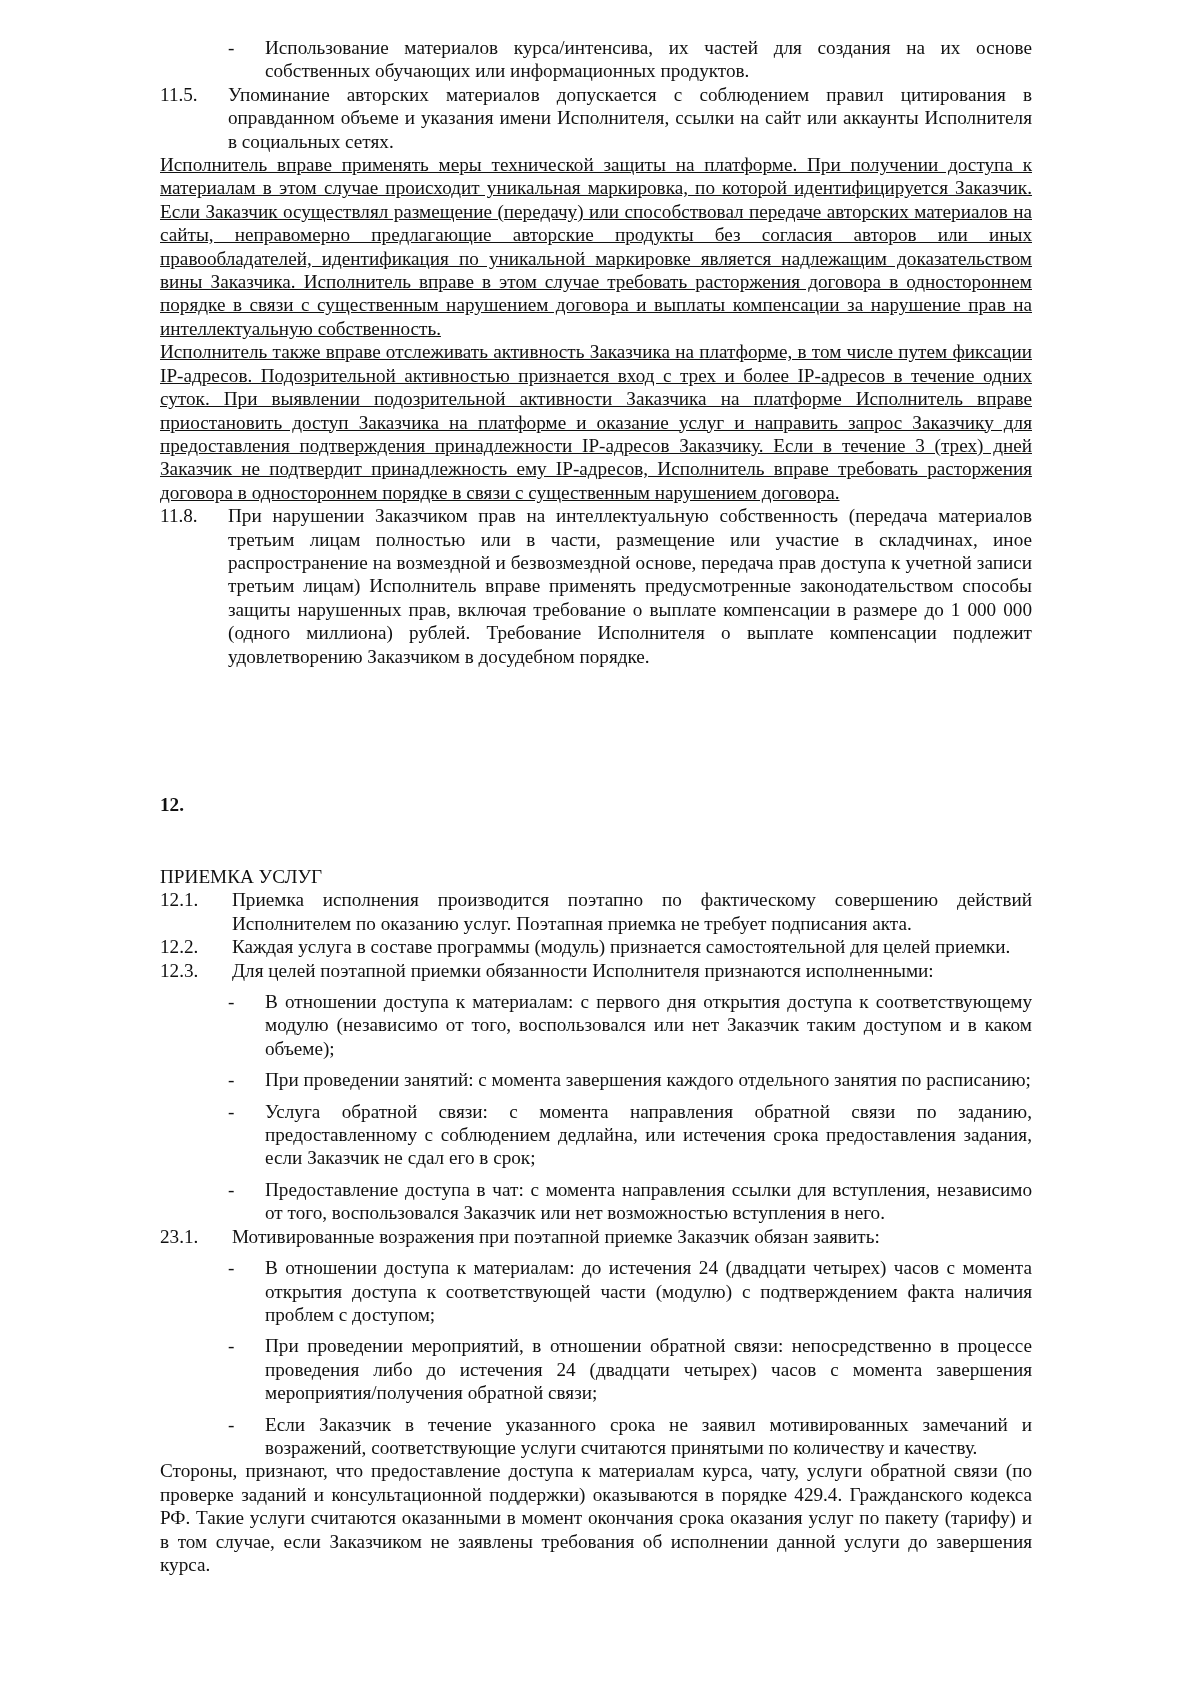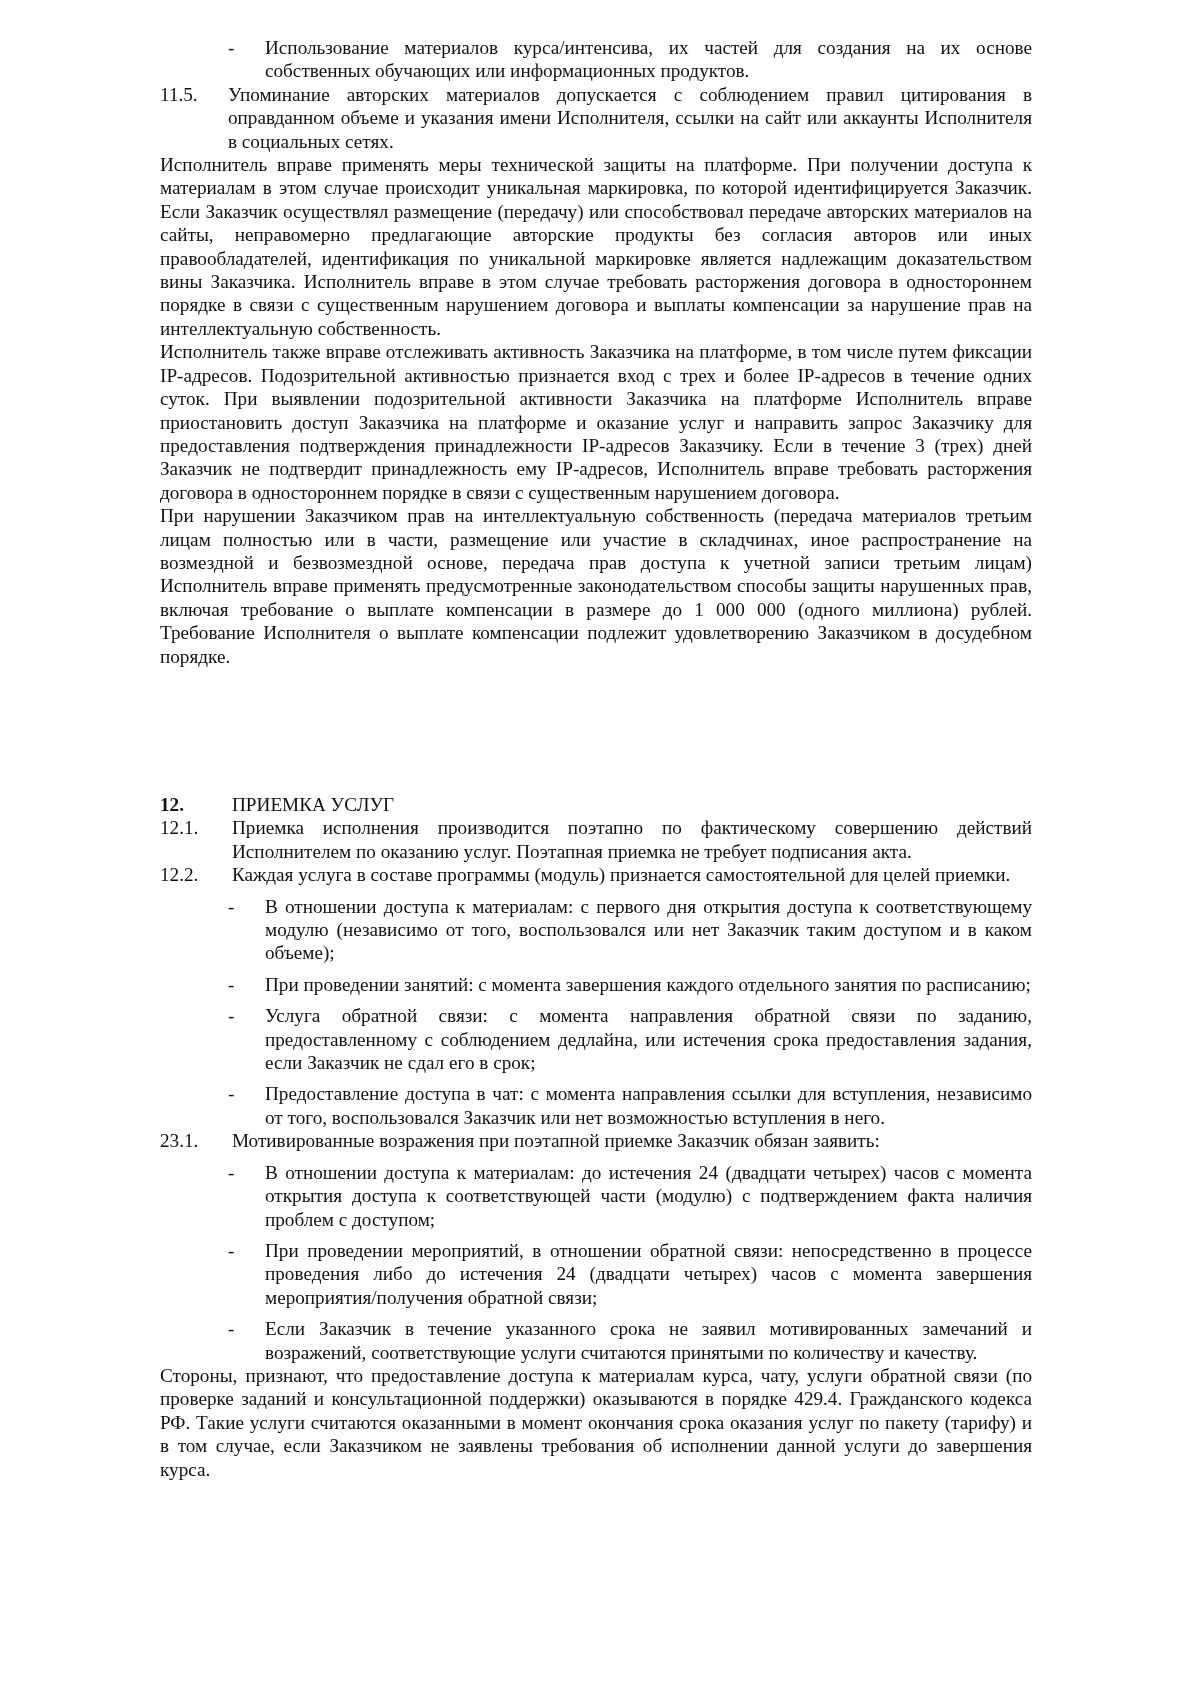--- a/index.html
+++ b/index.html
@@ -11,68 +11,73 @@
   }
   .block { position: absolute; left: 160px; width: 872px; }
   .row { display: flex; }
   .num { flex: 0 0 68px; }
   .num12 { flex: 0 0 72px; }
   .txt { flex: 1 1 auto; text-align: justify; text-align-last: left; }
   .bul { display: flex; margin-left: 68px; }
   .bul .dash { flex: 0 0 37px; }
   .bul .txt { text-align: justify; }
   .gap { height: 8px; }
-  .head { font-weight: normal; }
+  .head { font-weight: normal; flex-direction: column; }
   .head .num12 { font-weight: bold; }
 </style>
 </head>
 <body>
 
 <div class="page">
 
   <div class="block" style="top:36px;">
     <div class="bul">
       <span class="dash">-</span>
       <span class="txt">Использование материалов курса/интенсива, их частей для создания на их основе собственных обучающих или информационных продуктов.</span>
     </div>
 
     <div class="row">
       <span class="num">11.5.</span>
       <span class="txt">Упоминание авторских материалов допускается с соблюдением правил цитирования в оправданном объеме и указания имени Исполнителя, ссылки на сайт или аккаунты Исполнителя в социальных сетях.</span>
     </div>
 
     <div class="row">
-      <div class="txt" style="display:block;">
+      <div class="txt" style="display:block;text-decoration:underline;">
         <div style="text-align:justify;">Исполнитель вправе применять меры технической защиты на платформе. При получении доступа к материалам в этом случае происходит уникальная маркировка, по которой идентифицируется Заказчик. Если Заказчик осуществлял размещение (передачу) или способствовал передаче авторских материалов на сайты, неправомерно предлагающие авторские продукты без согласия авторов или иных правообладателей, идентификация по уникальной маркировке является надлежащим доказательством вины Заказчика. Исполнитель вправе в этом случае требовать расторжения договора в одностороннем порядке в связи с существенным нарушением договора и выплаты компенсации за нарушение прав на интеллектуальную собственность.</div>
         <div style="text-align:justify;">Исполнитель также вправе отслеживать активность Заказчика на платформе, в том числе путем фиксации IP-адресов. Подозрительной активностью признается вход с трех и более IP-адресов в течение одних суток. При выявлении подозрительной активности Заказчика на платформе Исполнитель вправе приостановить доступ Заказчика на платформе и оказание услуг и направить запрос Заказчику для предоставления подтверждения принадлежности IP-адресов Заказчику. Если в течение 3 (трех) дней Заказчик не подтвердит принадлежность ему IP-адресов, Исполнитель вправе требовать расторжения договора в одностороннем порядке в связи с существенным нарушением договора.</div>
       </div>
     </div>
 
 
     <div class="row">
+      <span class="num">11.8.</span>
       <span class="txt">При нарушении Заказчиком прав на интеллектуальную собственность (передача материалов третьим лицам полностью или в части, размещение или участие в складчинах, иное распространение на возмездной и безвозмездной основе, передача прав доступа к учетной записи третьим лицам) Исполнитель вправе применять предусмотренные законодательством способы защиты нарушенных прав, включая требование о выплате компенсации в размере до 1 000 000 (одного миллиона) рублей. Требование Исполнителя о выплате компенсации подлежит удовлетворению Заказчиком в досудебном порядке.</span>
     </div>
   </div>
 
   <div class="block" style="top:793px;">
     <div class="row head">
       <span class="num12">12.</span>
       <span>ПРИЕМКА УСЛУГ</span>
     </div>
 
     <div class="row">
       <span class="num12">12.1.</span>
       <span class="txt">Приемка исполнения производится поэтапно по фактическому совершению действий Исполнителем по оказанию услуг. Поэтапная приемка не требует подписания акта.</span>
     </div>
 
     <div class="row">
       <span class="num12">12.2.</span>
       <span class="txt">Каждая услуга в составе программы (модуль) признается самостоятельной для целей приемки.</span>
     </div>
 
+    <div class="row">
+      <span class="num12">12.3.</span>
+      <span class="txt">Для целей поэтапной приемки обязанности Исполнителя признаются исполненными:</span>
+    </div>
     <div class="gap"></div>
     <div class="bul">
       <span class="dash">-</span>
       <span class="txt">В отношении доступа к материалам: с первого дня открытия доступа к соответствующему модулю (независимо от того, воспользовался или нет Заказчик таким доступом и в каком объеме);</span>
     </div>
     <div class="gap"></div>
     <div class="bul">
       <span class="dash">-</span>
       <span class="txt">При проведении занятий: с момента завершения каждого отдельного занятия по расписанию;</span>
     </div>

